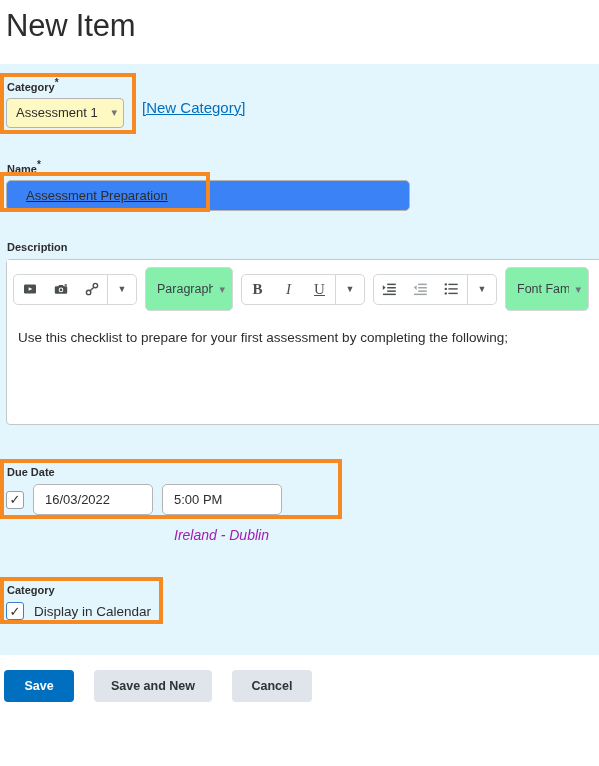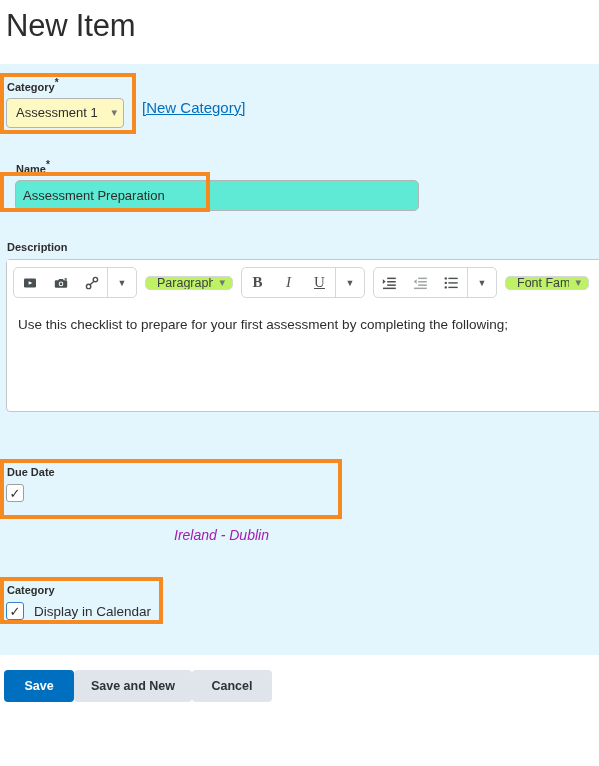--- a/index.html
+++ b/index.html
@@ -92,34 +92,35 @@
     top: 99px;
     font-size: 15px;
     color: #006fbf;
     white-space: nowrap;
     z-index: 7;
   }
 
   
   .name-wrap {
     position: absolute;
-    left: 15px;
+    left: 6px;
     top: 93px;
+    text-decoration: underline;
   }
   .name-input {
     margin-top: 4px;
     width: 404px;
     height: 31px;
-    background: #5eead4;
+    background: #3b82f6;
     border: 1px solid #b4b4b4;
     border-radius: 5px;
     box-sizing: border-box;
     display: flex;
     align-items: center;
-    padding-left: 7px;
+    padding-left: 19px;
     font-size: 13px;
     color: #2d2d2d;
   }
 
   
   .desc-wrap {
     position: absolute;
     left: 6px;
     top: 175px;
     width: 620px;
@@ -169,28 +170,28 @@
     display: flex;
     align-items: center;
     justify-content: center;
     color: #54595c;
     font-size: 9px;
   }
   .tselect {
     display: flex;
     align-items: center;
     justify-content: space-between;
-    height: 14px;
+    height: 44px;
     box-sizing: border-box;
     border: 1px solid #d4d7d9;
     border-radius: 5px;
     padding: 0 7px 0 11px;
     font-size: 12.5px;
     color: #3c4043;
-    background: #bef264;
+    background: #86efac;
     overflow: hidden;
     white-space: nowrap;
   }
   .tselect.para { width: 88px; }
   .tselect.font { width: 84px; }
   .tsel-text {
     overflow: hidden;
     text-overflow: clip;
     white-space: nowrap;
     display: block;
@@ -285,20 +286,21 @@
     color: #2d2d2d;
   }
 
   
   .btn-row {
     position: absolute;
     left: 4px;
     top: 670px;
     display: flex;
     align-items: center;
+    gap: 20px;
     text-align: right;
   }
   .btn {
     height: 32px;
     border-radius: 4px;
     display: flex;
     align-items: center;
     justify-content: center;
     font-size: 12.5px;
     font-weight: bold;
@@ -441,20 +443,26 @@
         
       </div>
 
     </div>
   </div>
 
   <div class="due-wrap">
     <div class="field-label">Due Date</div>
     <div class="row-inline">
       <div class="cbox">✓</div>
+      <div class="date-input">
+        <span>16/03/2022</span>
+      </div>
+      <div class="time-input">
+        <span>5:00 PM</span>
+      </div>
     </div>
   </div>
   <div class="tz-note">Ireland - Dublin</div>
 
   <div class="cal-wrap">
     <div class="field-label">Category</div>
     <div class="cal-row">
       <div class="cbox blue">✓</div>
       <span class="cal-text">Display in Calendar</span>
     </div>

